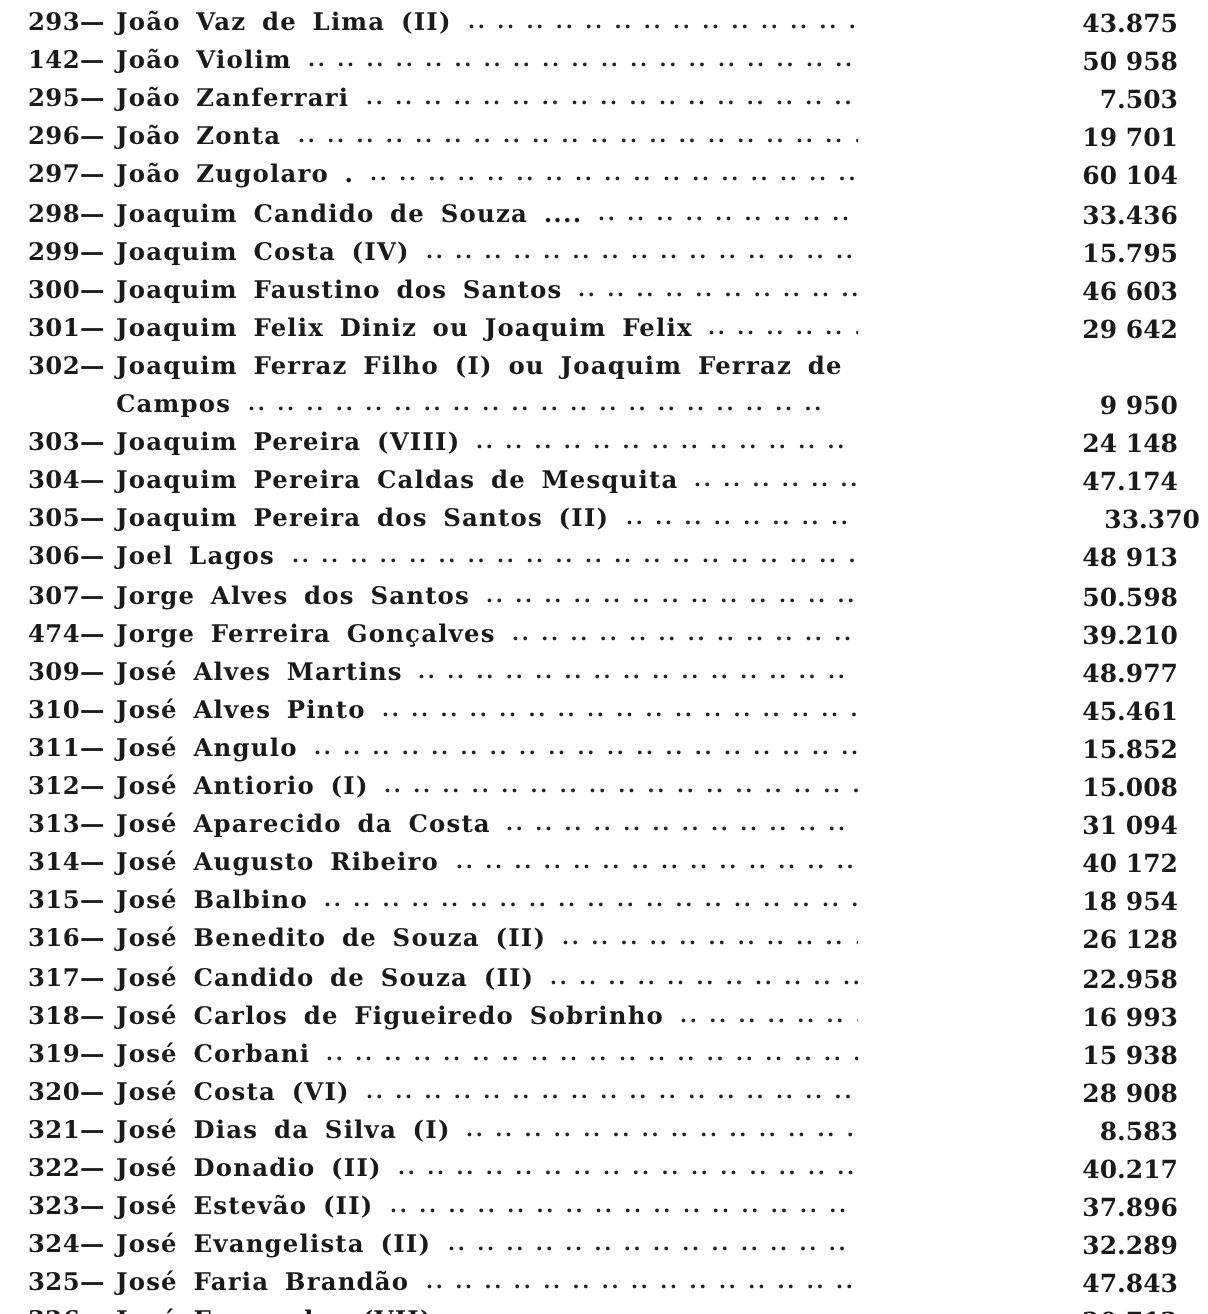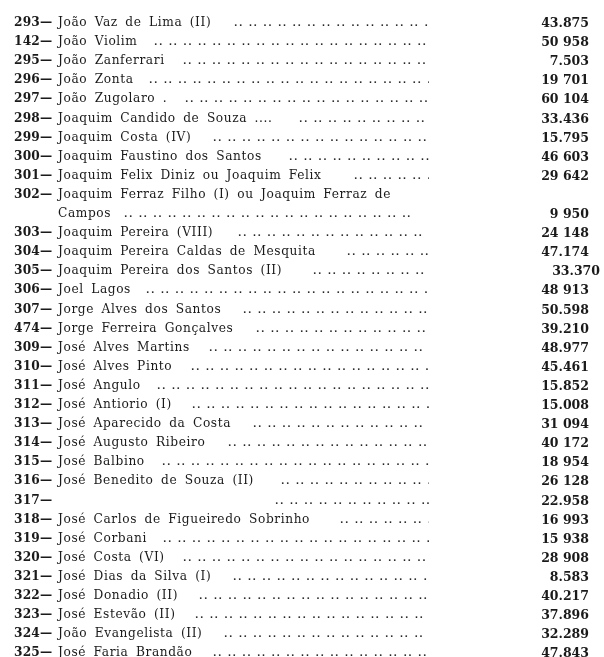--- a/index.html
+++ b/index.html
@@ -1,28 +1,28 @@
 <!DOCTYPE html>
 <html><head>
 <meta charset="utf-8">
 <style>
   html, body { margin: 0; padding: 0; background: #ffffff; }
   body {
     width: 604px; height: 657px; overflow: hidden; position: relative;
     font-family: "DejaVu Serif", "Liberation Serif", serif;
     color: #1a1a1a;
   }
-  .page { position: absolute; left: 0; top: 0; width: 604px; height: 489px; margin-top: 11px; }
+  .page { position: absolute; left: 0; top: 0; width: 604px; height: 489px; }
   .row {
     position: absolute; left: 0; width: 604px; height: 19px;
     font-size: 12.2px; line-height: 19px; white-space: nowrap;
   }
   .num { position: absolute; left: 14px; font-weight: bold; letter-spacing: 0.2px; }
   .dash { position: absolute; left: 40px; font-weight: bold; }
-  .name { position: absolute; left: 58px; font-weight: normal; letter-spacing: 0.6px; word-spacing: 3px; }
+  .name { position: absolute; left: 58px; font-weight: bold; letter-spacing: 0.6px; word-spacing: 3px; }
   .dots {
     position: absolute; right: 175px; color: #222; letter-spacing: 1.4px;
     font-weight: bold; font-size: 10px; overflow: hidden; text-align: right;
   }
   .val {
     position: absolute; right: 15px; width: 80px; text-align: right;
     font-weight: bold; font-family: "DejaVu Serif", "Liberation Serif", serif;
     font-size: 12.5px;
   }
   .cont .name { left: 58px; text-align: center; }
@@ -198,20 +198,21 @@
     <div class="row" style="top: 460.4px;">
       <span class="num">316</span>
       <span class="dash">—</span>
       <span class="name">José Benedito de Souza (II)</span>
       <span class="dots" style="left: 281px; width: 148px; right: auto; text-align: left;">.. .. .. .. .. .. .. .. .. .. .. .. .. .. .. .. .. .. .. ..</span>
       <span class="val">26 128</span>
     </div>
     <div class="row" style="top: 479.5px;">
       <span class="num">317</span>
       <span class="dash">—</span>
+      <span class="name">José Candido de Souza (II)</span>
       <span class="dots" style="left: 275px; width: 154px; right: auto; text-align: left;">.. .. .. .. .. .. .. .. .. .. .. .. .. .. .. .. .. .. .. ..</span>
       <span class="val">22.958</span>
     </div>
     <div class="row" style="top: 498.6px;">
       <span class="num">318</span>
       <span class="dash">—</span>
       <span class="name">José Carlos de Figueiredo Sobrinho</span>
       <span class="dots" style="left: 340px; width: 89px; right: auto; text-align: left;">.. .. .. .. .. .. .. .. .. .. .. .. .. .. .. .. .. .. .. ..</span>
       <span class="val">16 993</span>
     </div>
@@ -246,21 +247,21 @@
     <div class="row" style="top: 594.1px;">
       <span class="num">323</span>
       <span class="dash">—</span>
       <span class="name">José Estevão (II)</span>
       <span class="dots" style="left: 195px; width: 234px; right: auto; text-align: left;">.. .. .. .. .. .. .. .. .. .. .. .. .. .. .. .. .. .. .. ..</span>
       <span class="val">37.896</span>
     </div>
     <div class="row" style="top: 613.2px;">
       <span class="num">324</span>
       <span class="dash">—</span>
-      <span class="name">João Evangelista (II)</span>
+      <span class="name">José Evangelista (II)</span>
       <span class="dots" style="left: 224px; width: 205px; right: auto; text-align: left;">.. .. .. .. .. .. .. .. .. .. .. .. .. .. .. .. .. .. .. ..</span>
       <span class="val">32.289</span>
     </div>
     <div class="row" style="top: 632.3px;">
       <span class="num">325</span>
       <span class="dash">—</span>
       <span class="name">José Faria Brandão</span>
       <span class="dots" style="left: 213px; width: 216px; right: auto; text-align: left;">.. .. .. .. .. .. .. .. .. .. .. .. .. .. .. .. .. .. .. ..</span>
       <span class="val">47.843</span>
     </div>

